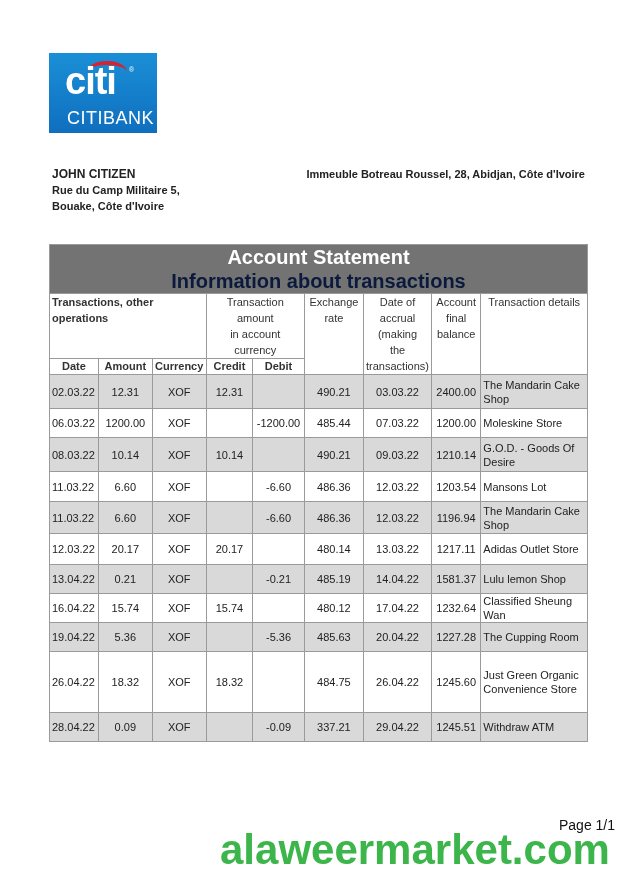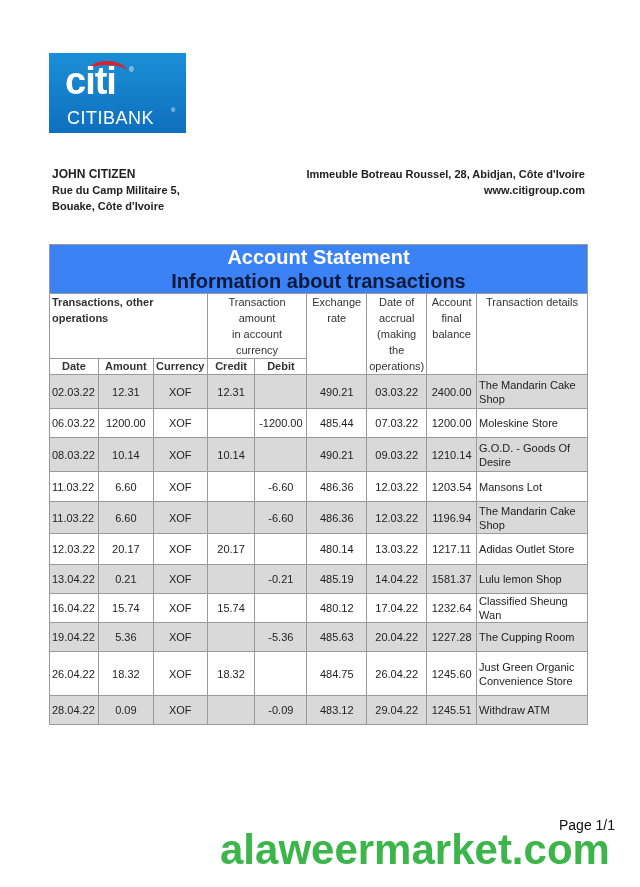--- a/index.html
+++ b/index.html
@@ -1,28 +1,28 @@
 <!DOCTYPE html>
 <html><head>
 <meta charset="utf-8">
 <style>
   html, body { margin:0; padding:0; background:#fff; }
   body { width:640px; height:887px; position:relative; overflow:hidden; font-family:"Liberation Sans", sans-serif; color:#222; }
-  .logo { position:absolute; left:49px; top:53px; width:137px; height:80px; background:linear-gradient(180deg,#1a8fd6 0%,#0f6fbf 100%); color:#fff; }
+  .logo { position:absolute; left:49px; top:53px; width:108px; height:80px; background:linear-gradient(180deg,#1a8fd6 0%,#0f6fbf 100%); color:#fff; }
   .logo .citi { position:absolute; left:16px; top:8px; font-size:38px; font-weight:bold; letter-spacing:-1px; line-height:40px; }
   .logo .arc { position:absolute; left:38px; top:8px; width:40px; height:18px; border-top:4px solid #d6232f; border-radius:50% 50% 0 0; }
   .logo .reg1 { position:absolute; left:80px; top:13px; font-size:7px; }
   .logo .bank { position:absolute; left:18px; top:55px; font-size:18px; letter-spacing:0.5px; }
   .logo .reg2 { position:absolute; left:122px; top:54px; font-size:6px; }
   .cust { position:absolute; left:52px; top:166px; font-size:11px; font-weight:bold; line-height:16px; }
   .cust .name { font-size:12px; }
   .bankaddr { position:absolute; right:55px; top:166px; font-size:11px; font-weight:bold; line-height:16px; text-align:right; }
   table.stmt { position:absolute; left:49px; top:244px; width:539px; border-collapse:collapse; font-size:11px; }
   table.stmt td, table.stmt th { border:1px solid #9a9a9a; padding:0 2px; }
-  .band { background:#3b82f6; border:2px solid #9a9a9a; height:48px; text-align:center; padding:0 !important; }
+  .band { background:#737373; border:2px solid #9a9a9a; height:48px; text-align:center; padding:0 !important; }
   .band .t1 { color:#fff; font-size:20px; font-weight:bold; line-height:24px; }
   .band .t2 { color:#0b1a3c; font-size:20px; font-weight:bold; line-height:24px; }
   th { font-weight:normal; vertical-align:top; text-align:center; line-height:16px; color:#333; }
   th.bold { font-weight:bold; }
   th.left { text-align:left; }
   tr.sub th { font-weight:bold; height:15px; line-height:14px; }
   tr.data td { height:28px; line-height:14px; vertical-align:middle; }
   tr.data.g td { background:#d9d9d9; }
   td.r { text-align:center; }
   td.c { text-align:center; }
@@ -42,21 +42,20 @@
 </div>
 
 <div class="cust">
   <div class="name">JOHN CITIZEN</div>
   <div>Rue du Camp Militaire 5,</div>
   <div>Bouake, Côte d'Ivoire</div>
 </div>
 
 <div class="bankaddr">
   <div>Immeuble Botreau Roussel, 28, Abidjan, Côte d'Ivoire</div>
-  <div>www.citigroup.com</div>
 </div>
 
 <table class="stmt">
   <colgroup>
     <col style="width:49px">
       <col style="width:55px">
       <col style="width:54px">
       <col style="width:48px">
       <col style="width:52px">
     <col style="width:60px">
@@ -81,21 +80,21 @@
     </th>
     <th rowspan="2">
       <div>Exchange</div>
           <div>rate</div>
     </th>
     <th rowspan="2">
       <div>Date of</div>
           <div>accrual</div>
           <div>(making</div>
           <div>the</div>
-          <div>operations)</div>
+          <div>transactions)</div>
     </th>
     <th rowspan="2">
       <div>Account</div>
           <div>final</div>
           <div>balance</div>
     </th>
     <th rowspan="2"><span>Transaction details</span></th>
   </tr>
   <tr class="sub">
     <th>Date</th>
@@ -198,38 +197,38 @@
         <td class="l">19.04.22</td>
         <td class="r">5.36</td>
         <td class="c">XOF</td>
         <td class="r"></td>
         <td class="r">-5.36</td>
         <td class="r">485.63</td>
         <td class="c">20.04.22</td>
         <td class="r">1227.28</td>
         <td class="l">The Cupping Room</td>
       </tr>
-      <tr class="data" style="height: 44px;">
+      <tr class="data" style="height: 61px;">
         <td class="l">26.04.22</td>
         <td class="r">18.32</td>
         <td class="c">XOF</td>
         <td class="r">18.32</td>
         <td class="r"></td>
         <td class="r">484.75</td>
         <td class="c">26.04.22</td>
         <td class="r">1245.60</td>
         <td class="l">Just Green Organic Convenience Store</td>
       </tr>
       <tr class="data g" style="height: 28px;">
         <td class="l">28.04.22</td>
         <td class="r">0.09</td>
         <td class="c">XOF</td>
         <td class="r"></td>
         <td class="r">-0.09</td>
-        <td class="r">483.12</td>
+        <td class="r">337.21</td>
         <td class="c">29.04.22</td>
         <td class="r">1245.51</td>
         <td class="l">Withdraw ATM</td>
       </tr>
     </tbody>
 </table>
 
 <div class="page">Page 1/1</div>
 <div class="wm">alaweermarket.com</div>
 

